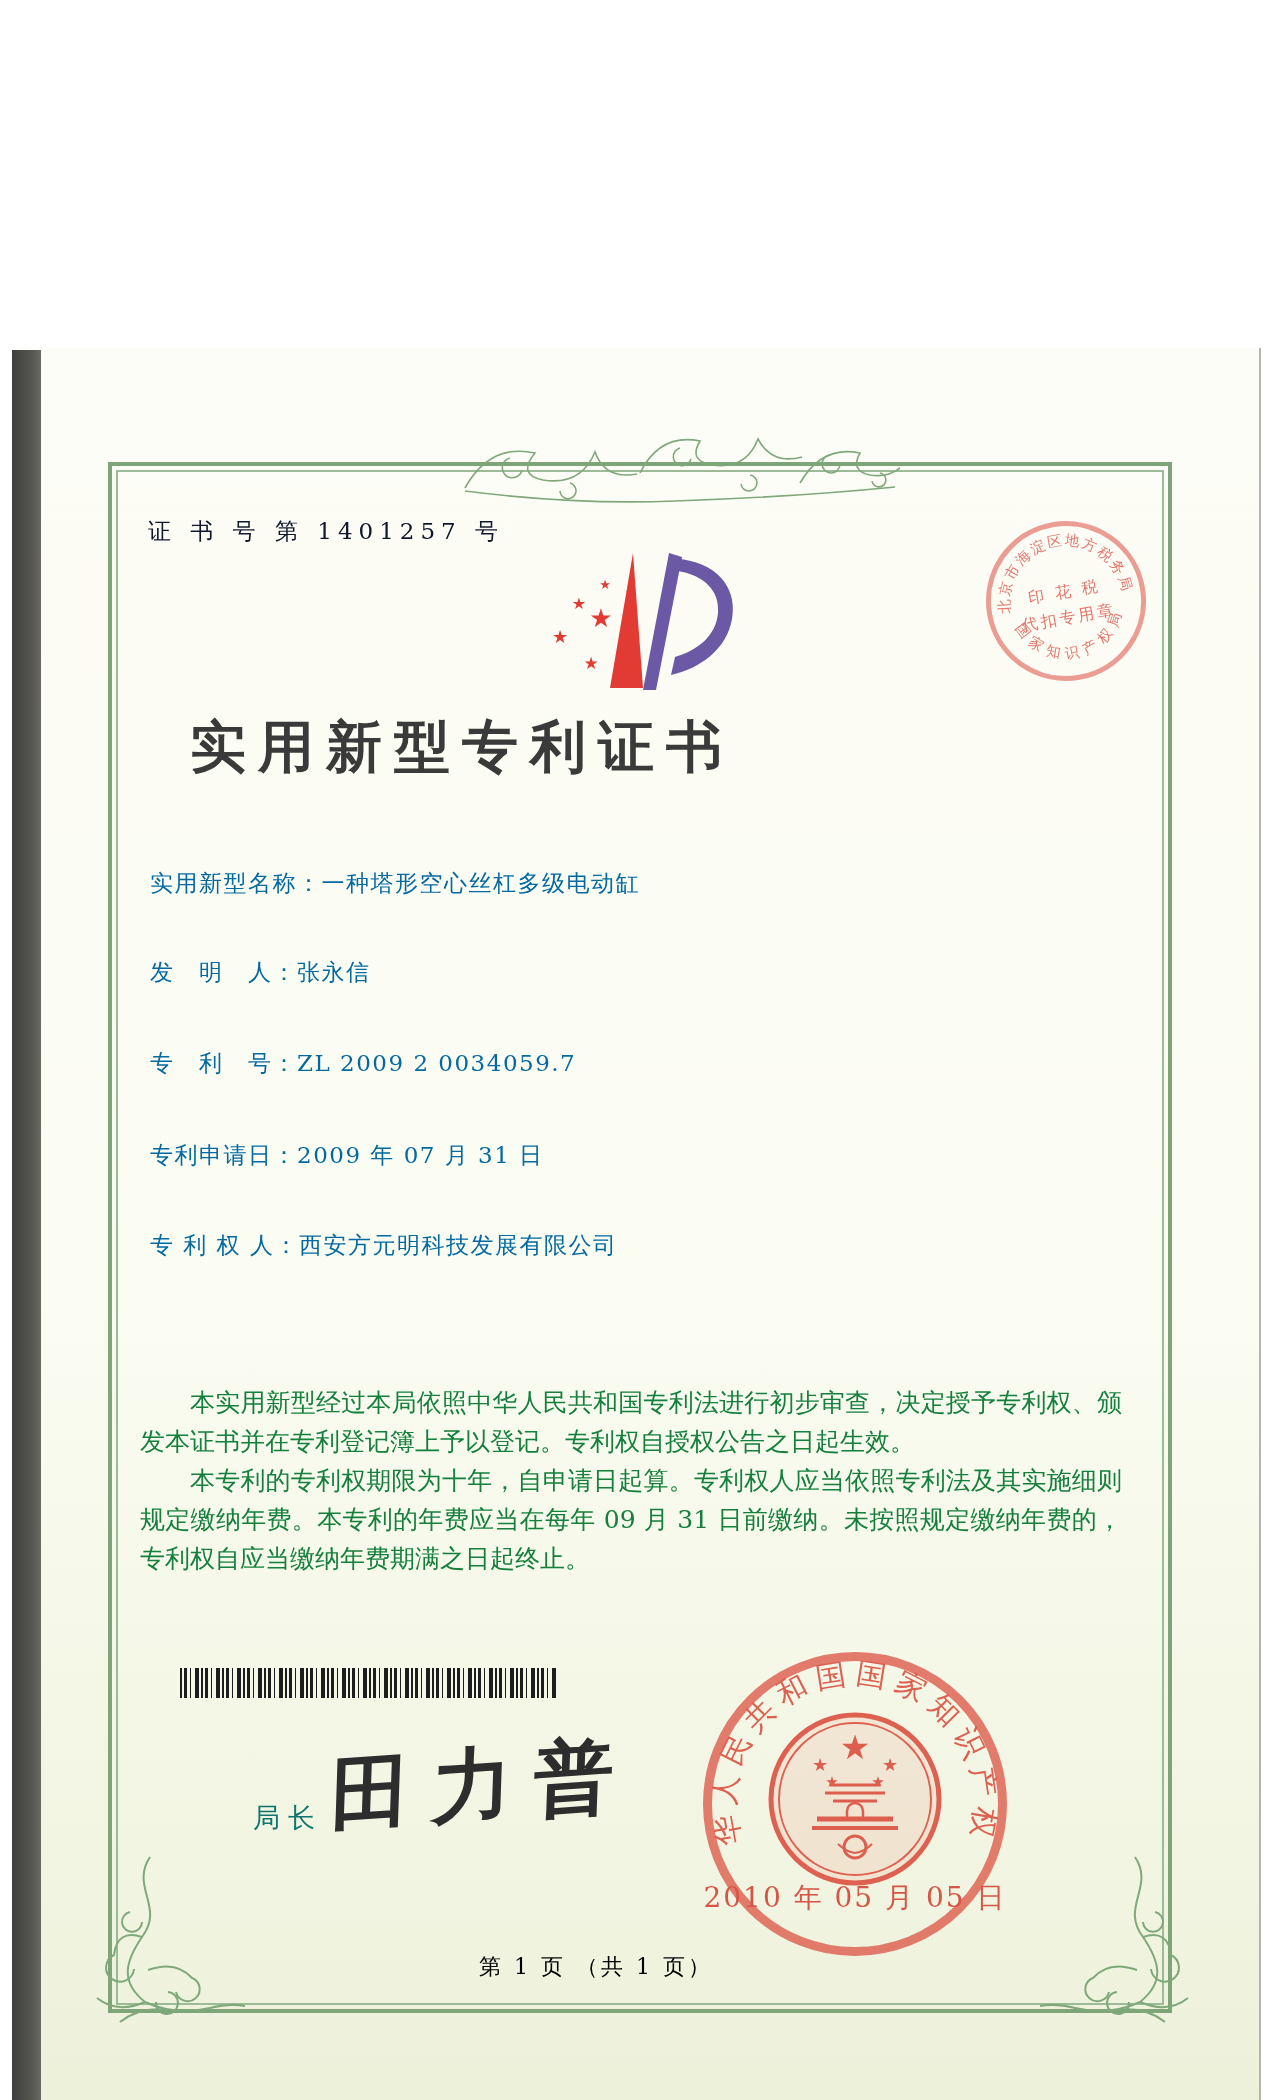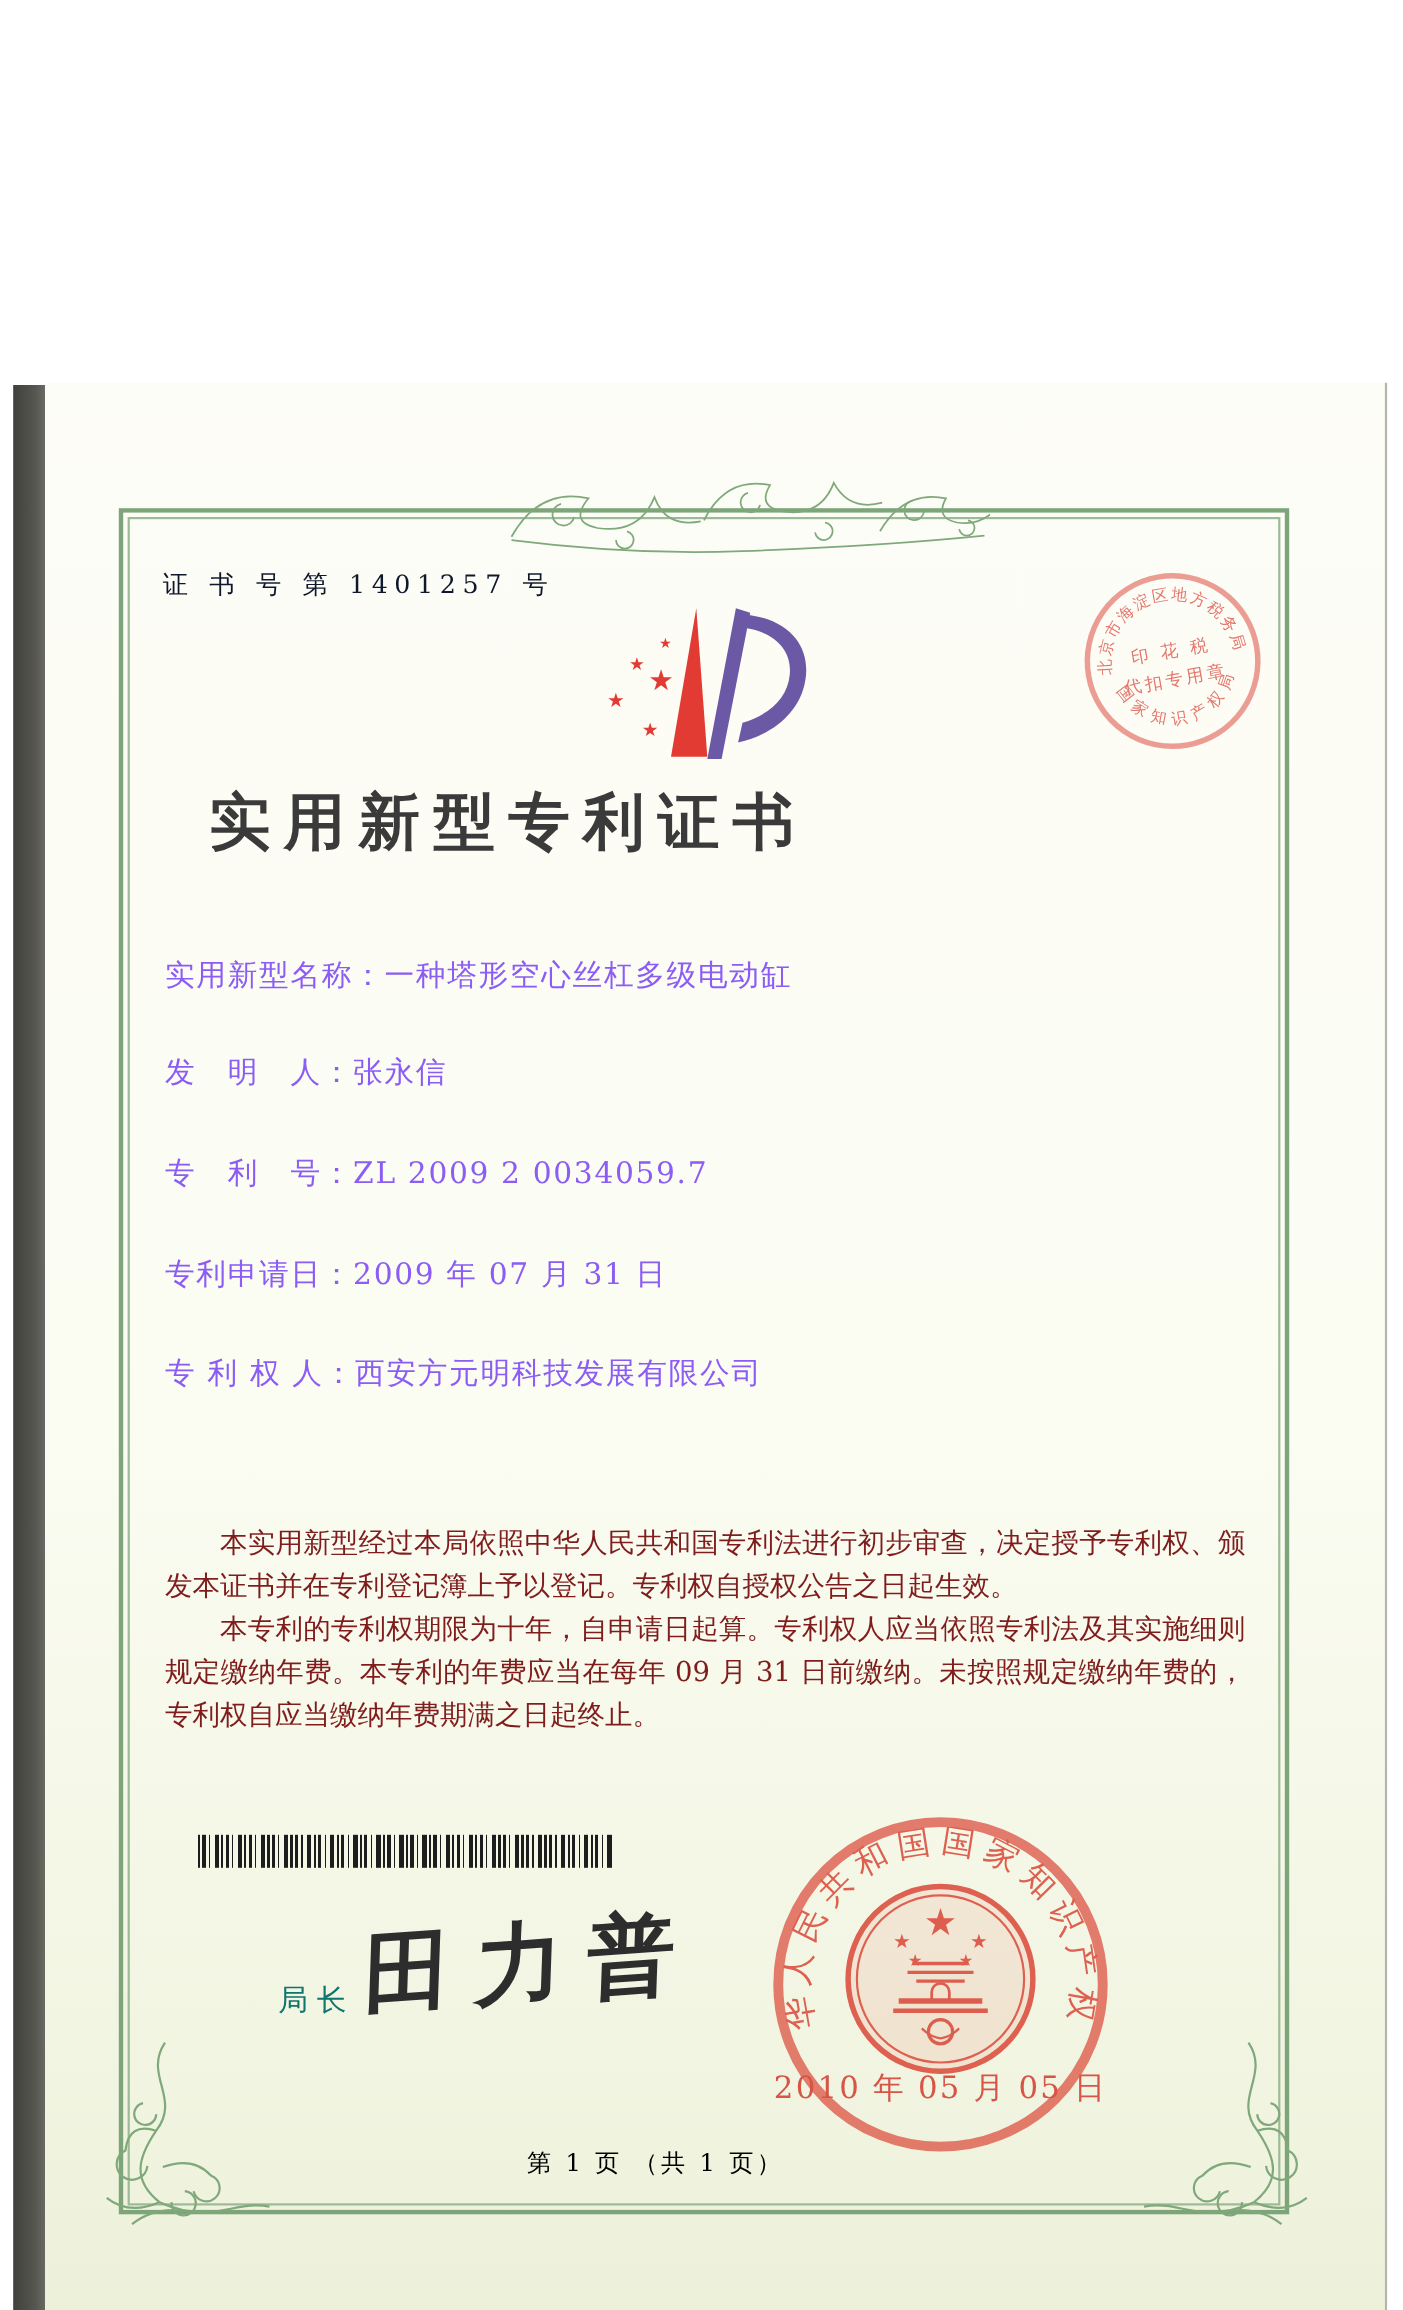--- a/index.html
+++ b/index.html
@@ -10,24 +10,24 @@
   .paper{position:absolute;left:41px;top:348px;width:1218px;height:1752px;
         background:linear-gradient(180deg,#fdfdf7 0%,#fbfcf2 55%,#f2f5e2 85%,#edf1da 100%);
         border-right:2px solid #b5b5ad;}
   .frame-outer{position:absolute;left:108px;top:462px;width:1064px;height:1551px;
         border:4px solid #7da579;box-sizing:border-box;}
   .frame-inner{position:absolute;left:4px;top:4px;right:4px;bottom:4px;border:2px solid #9cba97;}
   .cert-no{position:absolute;left:148px;top:516px;font-size:23px;letter-spacing:6px;color:#0f172a;}
   .logo{position:absolute;left:535px;top:545px;}
   .title{position:absolute;left:190px;top:710px;width:900px;text-align:left;
         font-size:56px;font-weight:600;letter-spacing:12px;color:#3a3a3a;}
-  .field{position:absolute;left:150px;font-size:27px;color:#8b5cf6;letter-spacing:1.5px;white-space:nowrap;}
+  .field{position:absolute;left:150px;font-size:23px;color:#0369a1;letter-spacing:1.5px;white-space:nowrap;}
   .f1{top:868px}.f2{top:957px}.f3{top:1048px}.f4{top:1140px}.f5{top:1230px}.f6{top:1318px}
-  .body-text{position:absolute;left:150px;top:1383px;width:982px;font-size:25px;line-height:39px;
-        color:#7f1d1d;text-align:justify;}
+  .body-text{position:absolute;left:140px;top:1383px;width:982px;font-size:25px;line-height:39px;
+        color:#15803d;text-align:justify;}
   .body-text p{margin:0;text-indent:2em;}
   .barcode{position:absolute;left:180px;top:1668px;width:377px;height:30px;
         background:repeating-linear-gradient(90deg,#1d1d1d 0 2px,transparent 2px 4px,#1d1d1d 4px 7px,
         transparent 7px 10px,#1d1d1d 10px 11px,transparent 11px 15px,#1d1d1d 15px 19px,transparent 19px 21px);}
   .sig-title{position:absolute;left:253px;top:1800px;font-size:27px;color:#0f766e;letter-spacing:8px;}
   .sig-name{position:absolute;left:330px;top:1732px;font-size:80px;font-weight:700;color:#2d2d2d;
         letter-spacing:22px;transform:rotate(-4deg) skewX(-6deg);white-space:nowrap;}
   .seal{position:absolute;left:703px;top:1652px;width:304px;height:304px;box-sizing:border-box;
         border:9px solid rgba(221,87,71,.82);border-radius:50%;opacity:.94;}
   .seal-date{position:absolute;left:-20px;width:326px;top:218px;text-align:center;color:#d64c3d;

